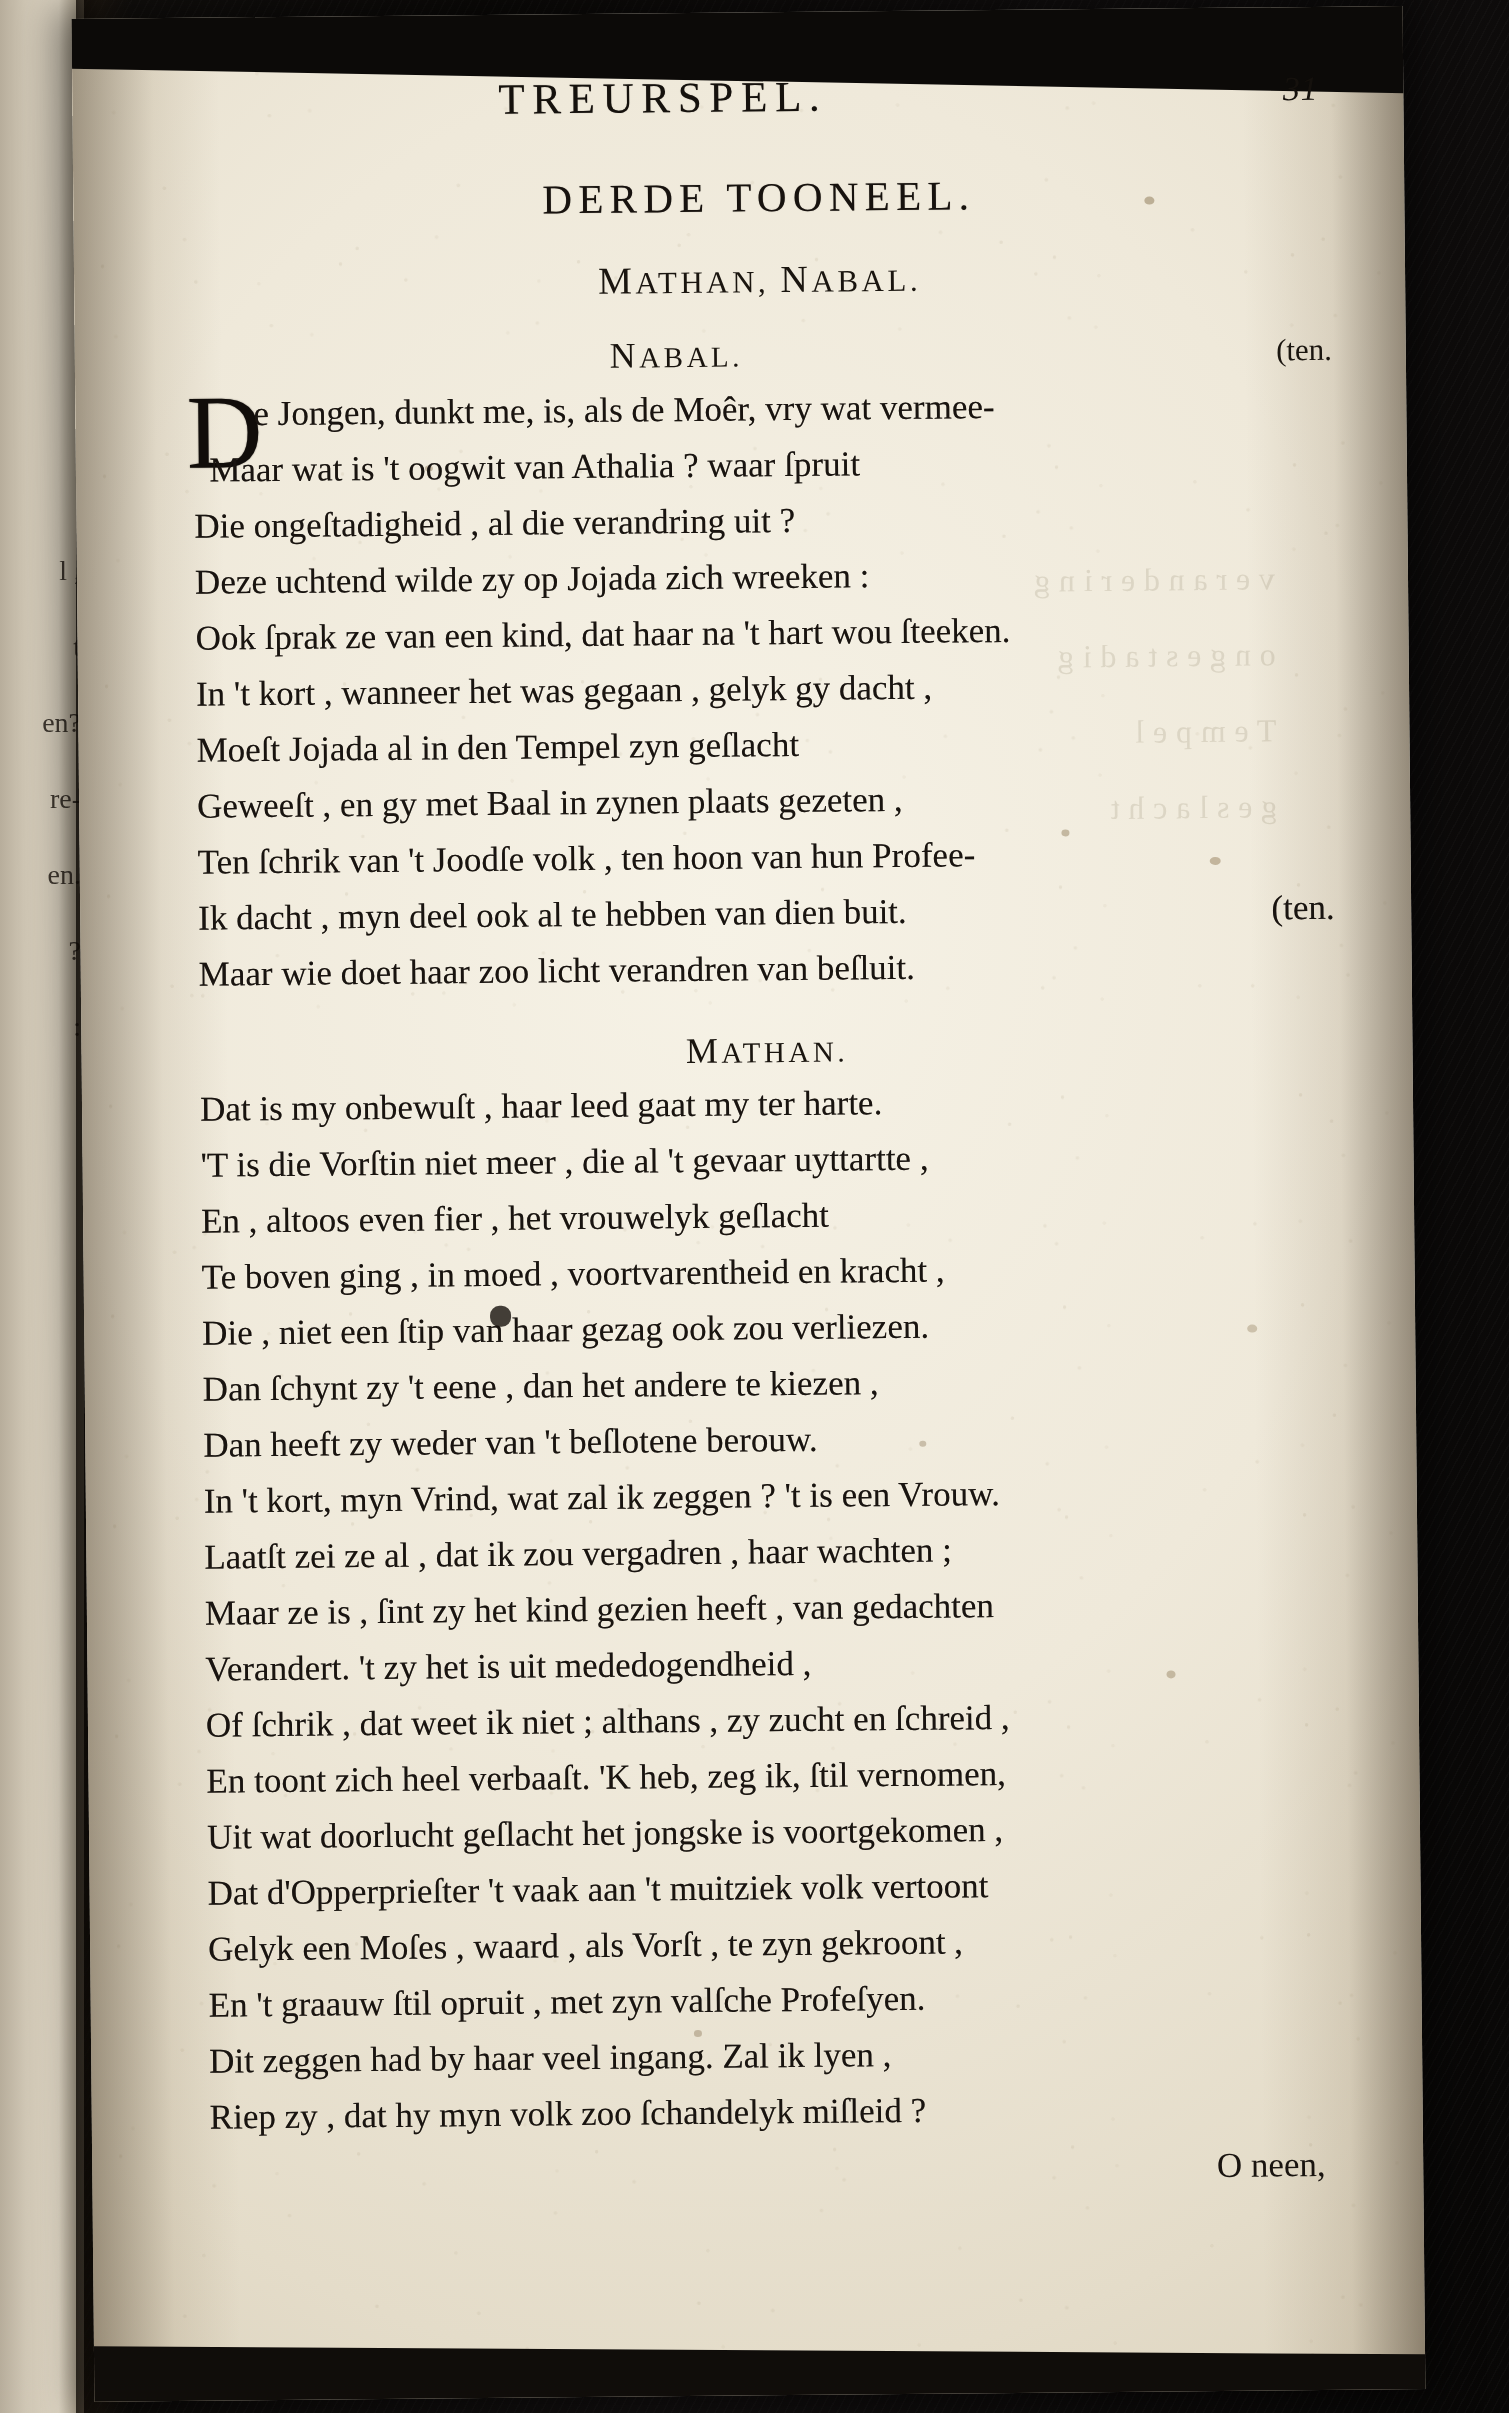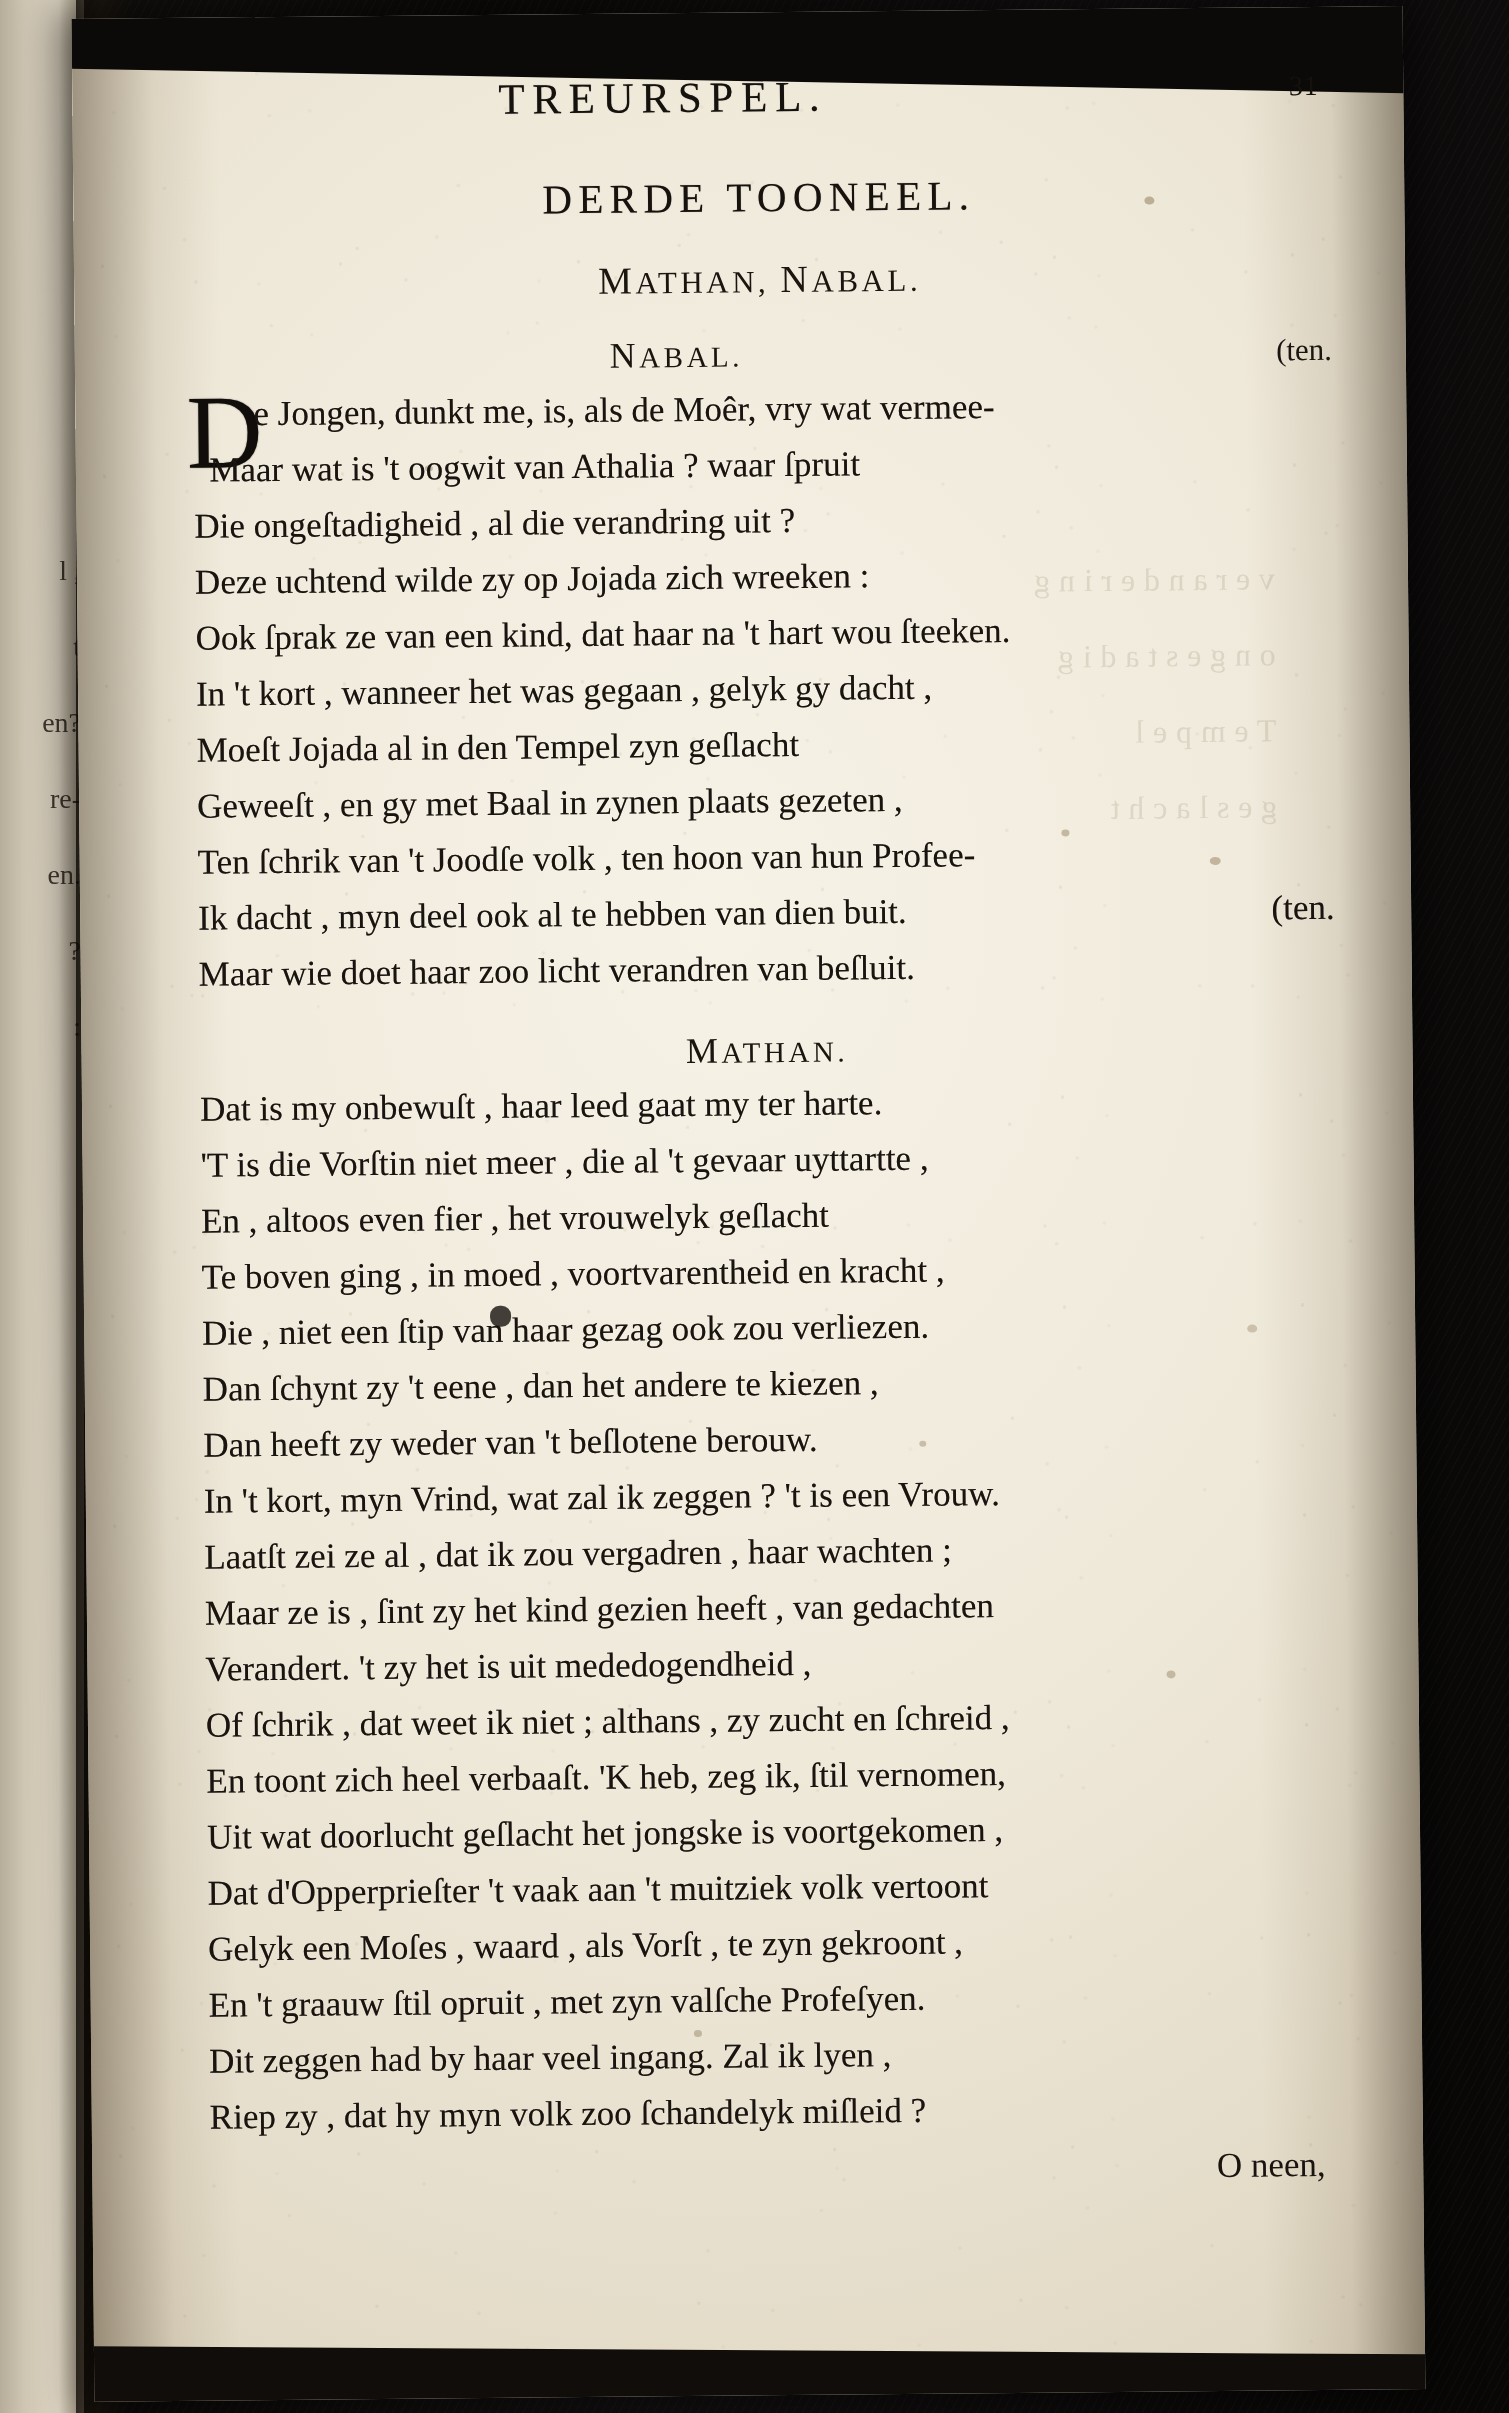--- a/index.html
+++ b/index.html
@@ -102,21 +102,21 @@
     position:relative;height:84px;
   }
   .runhead .title{
     position:absolute;left:308px;top:0;
     font-size:43px;letter-spacing:7.7px;font-weight:400;
     color:#15110d;white-space:nowrap;
     text-shadow:0 0 0.7px rgba(25,20,14,.55);
   }
   .runhead .folio{
     position:absolute;right:7px;top:2.8px;
-    font-size:28px;letter-spacing:0.7px;color:#15110d;
+    font-size:34px;letter-spacing:0.7px;color:#15110d;font-style:italic;
   }
 
   .scene-head{
     text-align:center;font-size:41px;letter-spacing:6.3px;
     margin:17px 0 0 0;color:#17120e;white-space:nowrap;
     text-shadow:0 0 0.7px rgba(25,20,14,.5);
   }
   .persons{
     text-align:center;margin:36px 0 0 0;
     font-size:31px;letter-spacing:3.5px;color:#1a150f;

